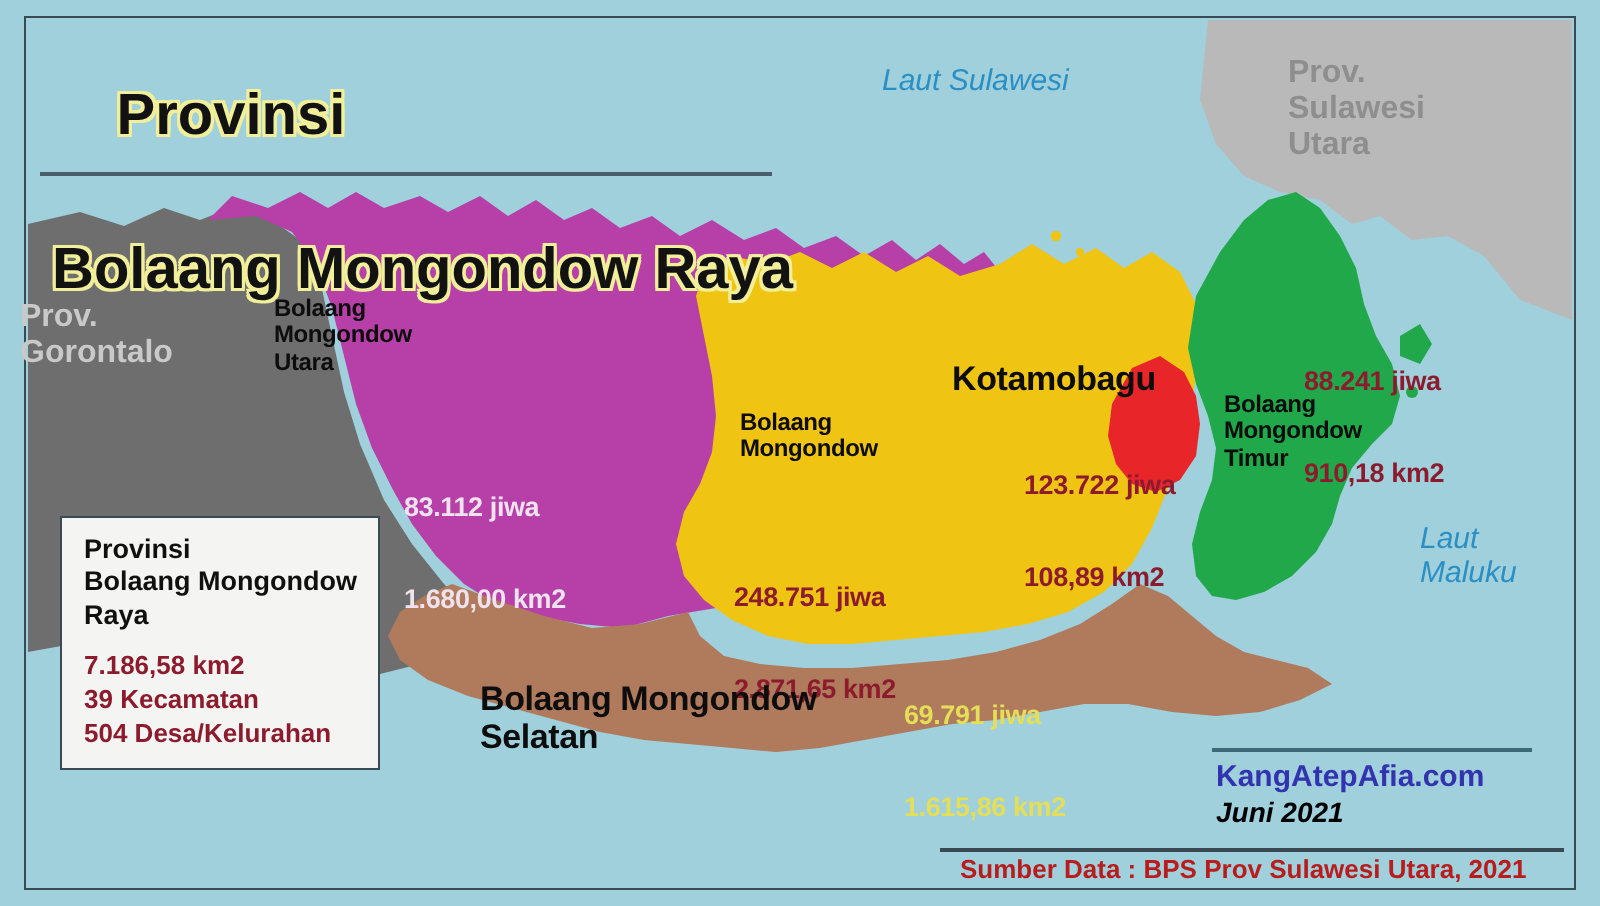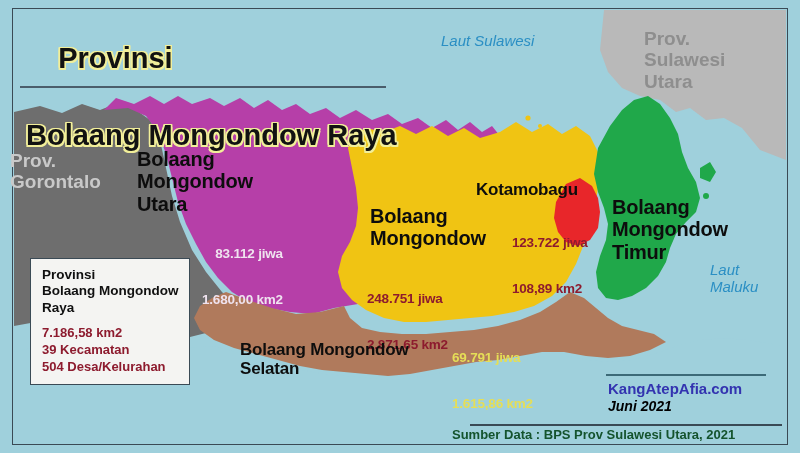--- a/index.html
+++ b/index.html
@@ -11,59 +11,59 @@
 
   
   #title{left:26px;top:10px;font-size:29px;font-weight:bold;color:#121212;
     -webkit-text-stroke:0px;
     text-shadow: 1.5px 0 0 #f2ef9a, -1.5px 0 0 #f2ef9a, 0 1.5px 0 #f2ef9a, 0 -1.5px 0 #f2ef9a,
                  1.5px 1.5px 0 #f2ef9a, -1.5px 1.5px 0 #f2ef9a, 1.5px -1.5px 0 #f2ef9a, -1.5px -1.5px 0 #f2ef9a;}
   #title .l2{display:block;margin-top:12px;}
   #title-rule{position:absolute;left:20px;top:86px;width:366px;height:2px;background:#4a5d6b;}
 
   
-  .region-name{font-weight:bold;color:#0d0d0d;font-size:20px;letter-spacing:-0.2px;}
+  .region-name{font-weight:bold;color:#0d0d0d;font-size:12px;letter-spacing:-0.2px;}
   .stats{font-weight:bold;font-size:13.5px;letter-spacing:-0.2px;}
   .stats-dark{color:#8d1b2e;}
-  .stats-light{color:#efe3ef;text-align:right;}
+  .stats-light{color:#efe3ef;}
   .stats-yellow{color:#e5de57;}
 
   #bmu-name{left:137px;top:148px;}
   #bmu-stats{left:202px;top:216px;}
   #bm-name{left:370px;top:205px;}
   #bm-stats{left:367px;top:261px;}
   #bms-name{left:240px;top:340px;font-size:17px;}
   #bms-stats{left:452px;top:320px;}
   #bmt-name{left:612px;top:196px;}
   #bmt-stats{left:652px;top:153px;}
   #ktg-name{left:476px;top:180px;font-size:17px;}
   #ktg-stats{left:512px;top:205px;}
 
   
-  .prov-lbl{font-weight:bold;font-size:19px;color:#c9c9c9;}
+  .prov-lbl{font-weight:bold;font-size:16px;color:#c9c9c9;}
   #gorontalo{left:10px;top:150px;}
   #sulut{left:644px;top:28px;color:#8e8e8e;}
 
   
   .sea{font-weight:normal;font-style:italic;font-size:15px;color:#2b8fc4;}
   #laut-sulawesi{left:441px;top:33px;}
   #laut-maluku{left:710px;top:262px;}
 
   
   #legend{position:absolute;left:30px;top:258px;width:160px;padding:8px 9px 8px 11px;
     background:#f4f4f2;border:1.5px solid #3a4a55;box-sizing:border-box;}
   #legend .lt{font-weight:bold;font-size:13.5px;color:#101010;line-height:1.22;white-space:pre-line;}
   #legend .ls{margin-top:9px;font-weight:bold;font-size:13px;color:#8d1b2e;line-height:1.3;}
   #legend .ls div{white-space:pre;}
   #wm-rule{position:absolute;left:606px;top:374px;width:160px;height:2px;background:#3c6a78;}
   #wm-site{position:absolute;left:608px;top:380px;font-weight:bold;font-size:15px;color:#3333b0;}
   #wm-date{position:absolute;left:608px;top:398px;font-weight:bold;font-style:italic;font-size:14px;color:#000000;}
 
   
-  #src{left:452px;top:428px;font-weight:bold;font-size:13px;color:#14532d;}
+  #src{left:480px;top:428px;font-weight:bold;font-size:13px;color:#b91c1c;}
   #src-rule{position:absolute;left:470px;top:424px;width:312px;height:1.5px;background:#3a4a55;}
 </style>
 </head>
 <body>
 
 <div id="root">
 
   <svg id="map" viewBox="0 0 800 453" preserveAspectRatio="none">
 
     <rect x="0" y="0" width="800" height="453" fill="#9fd0dc"></rect>
@@ -168,20 +168,24 @@
   <div class="lbl region-name" id="bms-name">Bolaang Mongondow
 Selatan</div>
   <div class="lbl stats stats-yellow" id="bms-stats">
     <div>69.791 jiwa</div>
     <div>1.615,86 km2</div>
   </div>
 
   <div class="lbl region-name" id="bmt-name">Bolaang
 Mongondow
 Timur</div>
+  <div class="lbl stats stats-dark" id="bmt-stats">
+    <div>88.241 jiwa</div>
+    <div>910,18 km2</div>
+  </div>
 
   <div class="lbl region-name" id="ktg-name">Kotamobagu</div>
   <div class="lbl stats stats-dark" id="ktg-stats">
     <div>123.722 jiwa</div>
     <div>108,89 km2</div>
   </div>
 
   <div id="legend">
     <div class="lt">Provinsi
 Bolaang Mongondow

